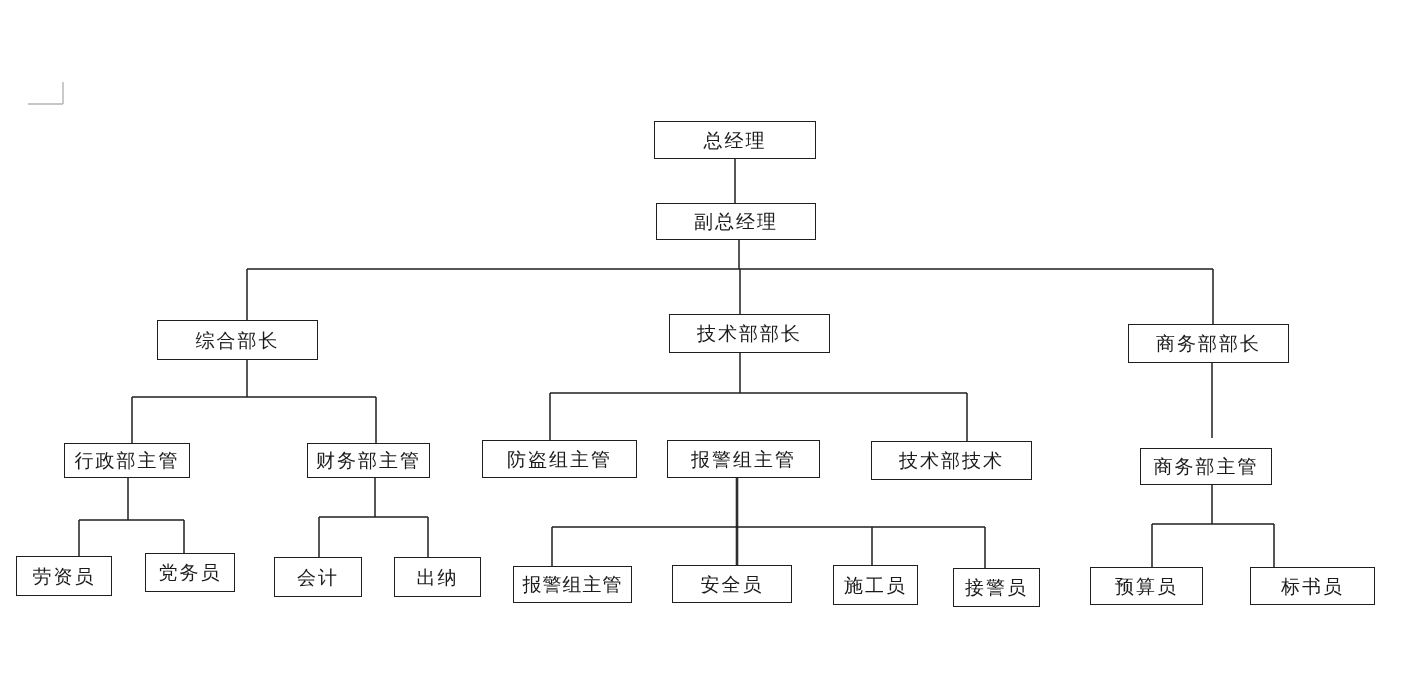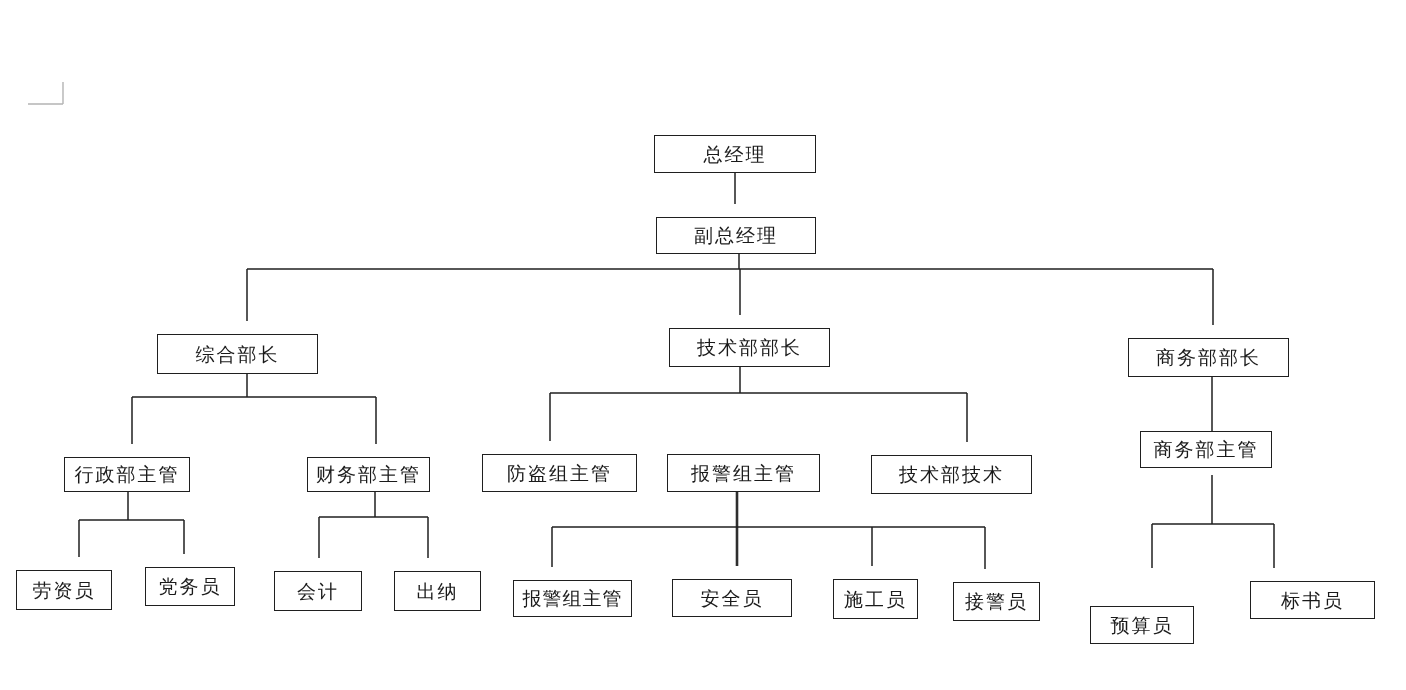--- a/index.html
+++ b/index.html
@@ -14,21 +14,21 @@
   }
   .connectors{position:absolute;left:0;top:0;width:1406px;height:690px;}
   .connectors line{stroke:var(--line);stroke-width:1.5;}
   .connectors line.thick{stroke:var(--thick_line);stroke-width:2.6;}
   .connectors line.mark{stroke:var(--margin_mark);stroke-width:1.4;}
   .node{
     position:absolute;box-sizing:border-box;
     border:1.6px solid var(--border);background:#fff;
     display:flex;align-items:center;justify-content:center;
     font-size:19px;letter-spacing:2px;color:var(--text);
-    white-space:nowrap;line-height:1;margin-top:14px;
+    white-space:nowrap;line-height:1;
   }
 </style>
 </head>
 <body>
 
 <div class="canvas">
 
   <svg class="connectors" viewBox="0 0 1406 690" xmlns="http://www.w3.org/2000/svg">
 
     <line class="mark" x1="63" y1="82" x2="63" y2="104"></line>
@@ -77,26 +77,26 @@
 
   <div class="node" style="left:669px;top:314px;width:161px;height:39px">技术部部长</div>
   <div class="node" style="left:157px;top:320px;width:161px;height:40px">综合部长</div>
   <div class="node" style="left:1128px;top:324px;width:161px;height:39px">商务部部长</div>
 
   <div class="node" style="left:64px;top:443px;width:126px;height:35px">行政部主管</div>
   <div class="node" style="left:307px;top:443px;width:123px;height:35px">财务部主管</div>
   <div class="node" style="left:482px;top:440px;width:155px;height:38px">防盗组主管</div>
   <div class="node" style="left:667px;top:440px;width:153px;height:38px">报警组主管</div>
   <div class="node" style="left:871px;top:441px;width:161px;height:39px">技术部技术</div>
-  <div class="node" style="left:1140px;top:417px;width:132px;height:37px">商务部主管</div>
+  <div class="node" style="left:1140px;top:448px;width:132px;height:37px">商务部主管</div>
 
   <div class="node" style="left:16px;top:556px;width:96px;height:40px">劳资员</div>
   <div class="node" style="left:145px;top:553px;width:90px;height:39px">党务员</div>
   <div class="node" style="left:274px;top:557px;width:88px;height:40px">会计</div>
   <div class="node" style="left:394px;top:557px;width:87px;height:40px">出纳</div>
   <div class="node" style="left:513px;top:566px;width:119px;height:37px;letter-spacing:1px">报警组主管</div>
   <div class="node" style="left:672px;top:565px;width:120px;height:38px">安全员</div>
   <div class="node" style="left:833px;top:565px;width:85px;height:40px">施工员</div>
   <div class="node" style="left:953px;top:568px;width:87px;height:39px">接警员</div>
-  <div class="node" style="left:1090px;top:592px;width:104px;height:38px">预算员</div>
+  <div class="node" style="left:1090px;top:567px;width:113px;height:38px">预算员</div>
   <div class="node" style="left:1250px;top:567px;width:125px;height:38px">标书员</div>
 
 </div>
 
 </body></html>

